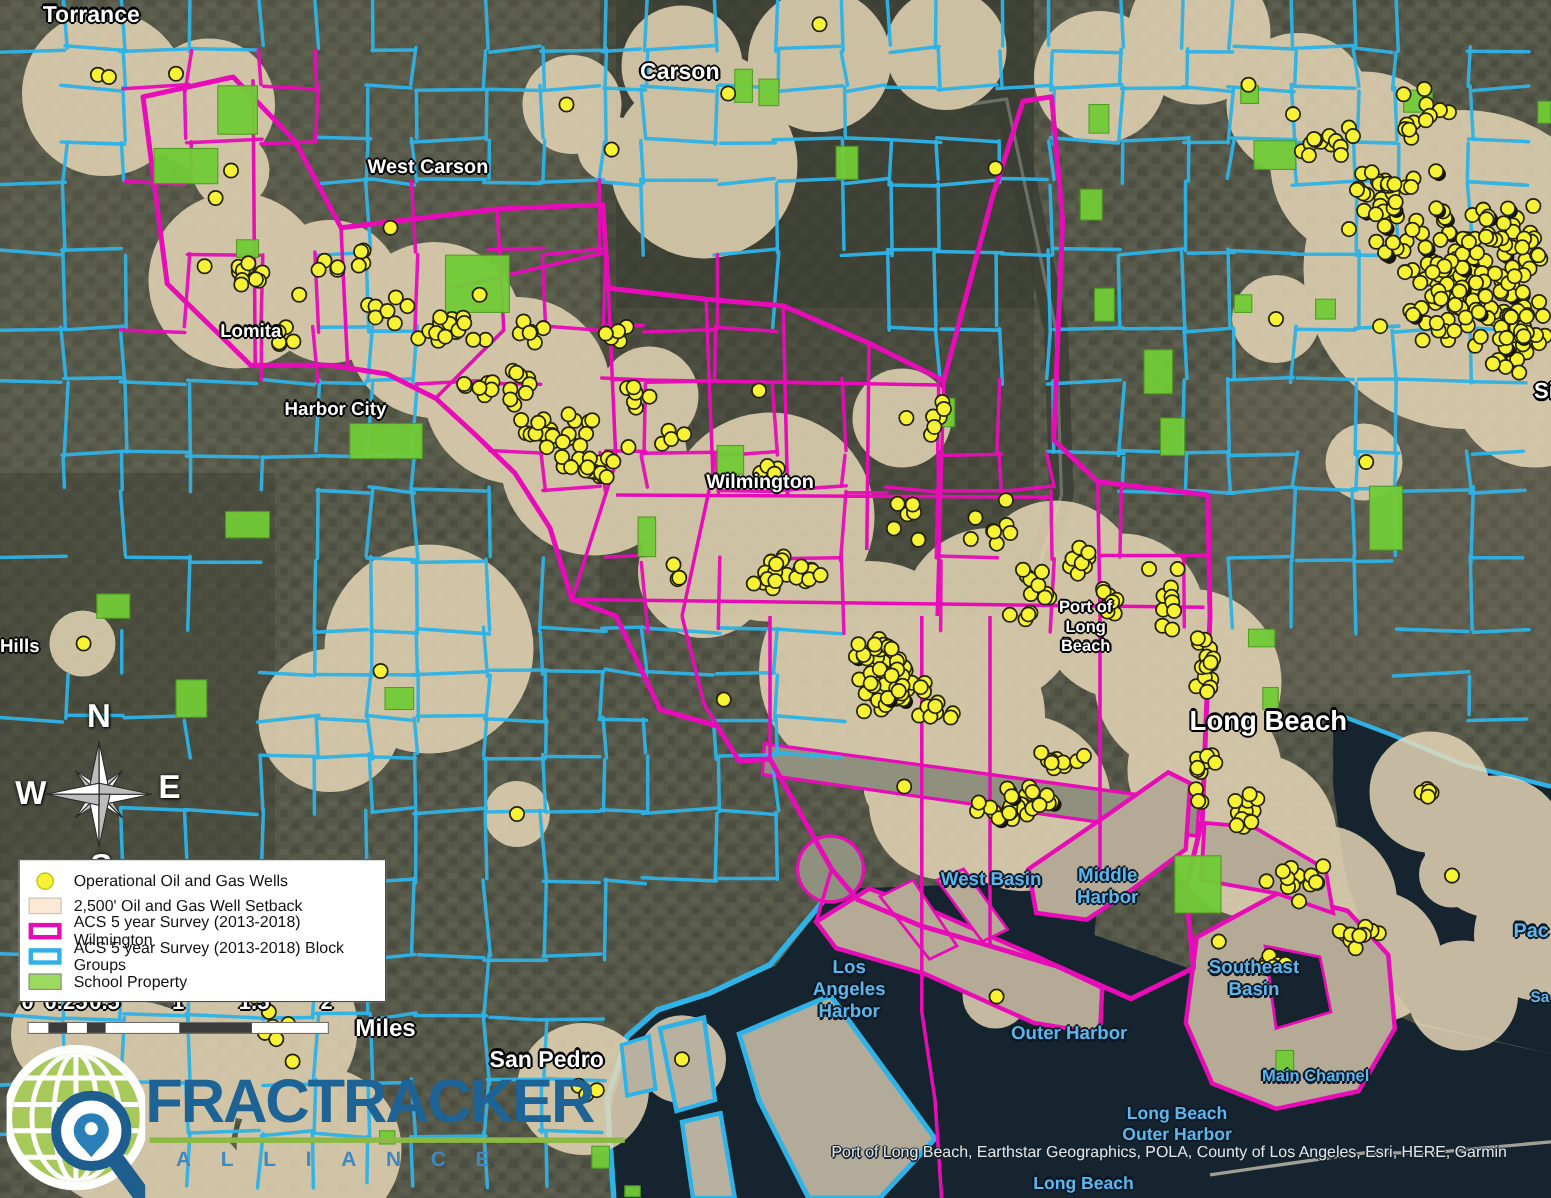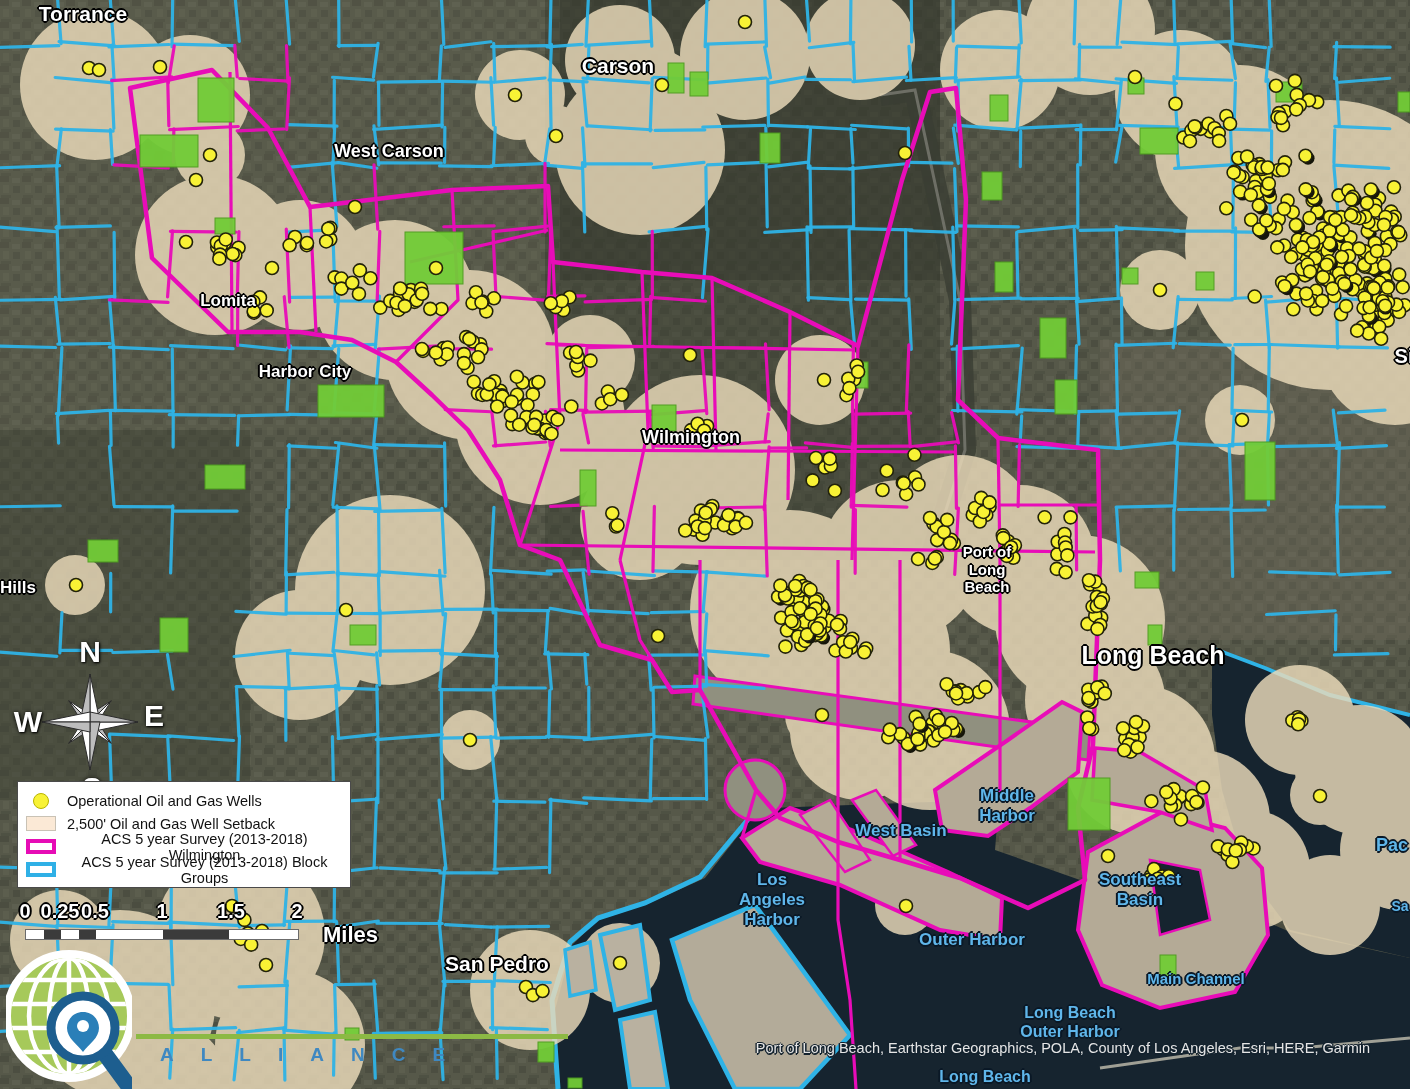--- a/index.html
+++ b/index.html
@@ -9,21 +9,21 @@
   
   #labels{position:absolute;left:0;top:0;width:100%;height:100%;pointer-events:none;}
   .map-label{position:absolute;transform:translate(-50%,-50%);text-align:center;white-space:nowrap;line-height:1.18;}
   .map-label.city{color:#fff;font-weight:bold;
     text-shadow:-2px 0 0 #000,2px 0 0 #000,0 -2px 0 #000,0 2px 0 #000,-1px -1px 0 #000,1px 1px 0 #000,-1px 1px 0 #000,1px -1px 0 #000;}
   .map-label.water{color:#5fb6ea;font-weight:bold;
     text-shadow:-2px 0 0 #0a1826,2px 0 0 #0a1826,0 -2px 0 #0a1826,0 2px 0 #0a1826,-1px -1px 0 #0a1826,1px 1px 0 #0a1826;}
   
   #legend{position:absolute;left:17px;top:781px;width:334px;background:#fff;
     border:1px solid #4a4a4a;box-sizing:border-box;padding:7px 8px 6px 8px;z-index:30;}
-  .lg-row{display:flex;align-items:center;height:23px;text-align:center;}
+  .lg-row{display:flex;align-items:center;height:23px;}
   .lg-sw{width:30px;height:15px;margin-right:11px;box-sizing:border-box;flex:0 0 30px;display:flex;align-items:center;justify-content:center;}
   .lg-label{font-size:14.5px;color:#111;}
   .sw-wells{background:transparent;}
   .sw-wells .dot{width:14px;height:14px;border-radius:50%;background:#f8f235;border:1.5px solid #b9b400;}
   .sw-setback{background:#fbe9d6;border:1px solid #c9c2b5;}
   .sw-wilm{background:#fff;border:4px solid #e60cb5;}
   .sw-bg{background:#fff;border:4px solid #2fb0e6;}
   .sw-school{background:#9cd95f;border:1px solid #8b8b8b;}
   
   #scalebar{position:absolute;left:20px;top:900px;width:430px;height:48px;z-index:25;}
@@ -1565,21 +1565,21 @@
         <div>Long</div>
         <div>Beach</div>
       </div>
       <div class="map-label city" style="left: 497px; top: 926px; font-size: 21px; margin-top: 38px;">
         <div>San Pedro</div>
       </div>
       <div class="map-label water" style="left: 1007px; top: 806px; font-size: 17px;">
         <div>Middle</div>
         <div>Harbor</div>
       </div>
-      <div class="map-label water" style="left: 901px; top: 831px; font-size: 17px;">
+      <div class="map-label water" style="left: 901px; top: 800px; font-size: 17px;">
         <div>West Basin</div>
       </div>
       <div class="map-label water" style="left: 772px; top: 900px; font-size: 17px;">
         <div>Los</div>
         <div>Angeles</div>
         <div>Harbor</div>
       </div>
       <div class="map-label water" style="left: 1140px; top: 890px; font-size: 17px; text-align: center;">
         <div>Southeast</div>
         <div>Basin</div>
@@ -1616,20 +1616,24 @@
       <span class="lg-sw sw-setback"></span>
       <span class="lg-label">2,500' Oil and Gas Well Setback</span>
     </div>
     <div class="lg-row">
       <span class="lg-sw sw-wilm"></span>
       <span class="lg-label">ACS 5 year Survey (2013-2018) Wilmington</span>
     </div>
     <div class="lg-row">
       <span class="lg-sw sw-bg"></span>
       <span class="lg-label">ACS 5 year Survey (2013-2018) Block Groups</span>
+    </div>
+    <div class="lg-row">
+      <span class="lg-sw sw-school"></span>
+      <span class="lg-label">School Property</span>
     </div>
   </div>
 
   <div id="scalebar">
     <span class="sb-tick" style="left:5px">0</span>
     <span class="sb-tick" style="left:40px">0.25</span>
     <span class="sb-tick" style="left:75px">0.5</span>
     <span class="sb-tick" style="left:142px">1</span>
     <span class="sb-tick" style="left:211px">1.5</span>
     <span class="sb-tick" style="left:277px">2</span>
@@ -1683,18 +1687,19 @@
           <line x1="0" y1="-60" x2="0" y2="60"></line>
         </g>
         <g transform="translate(14,12)">
           <line x1="22" y1="26" x2="44" y2="56" stroke="#1d5e8f" stroke-width="16" stroke-linecap="round"></line>
           <circle r="32" fill="#ffffff" stroke="#1d5e8f" stroke-width="9"></circle>
           <path d="M0,-16 C10,-16 16,-8 16,0 C16,10 6,16 0,24 C-6,16 -16,10 -16,0 C-16,-8 -10,-16 0,-16 Z" fill="#2a7fb8"></path>
           <circle cy="-2" r="6" fill="#ffffff"></circle>
         </g>
       </g>
     </svg>
+    <div id="logo-title">FRACTRACKER</div>
     <div id="logo-line"></div>
     <div id="logo-sub">ALLIANCE</div>
   </div>
 
   <div id="attribution">Port of Long Beach, Earthstar Geographics, POLA, County of Los Angeles, Esri, HERE, Garmin</div>
 </div>
 
 </body></html>

